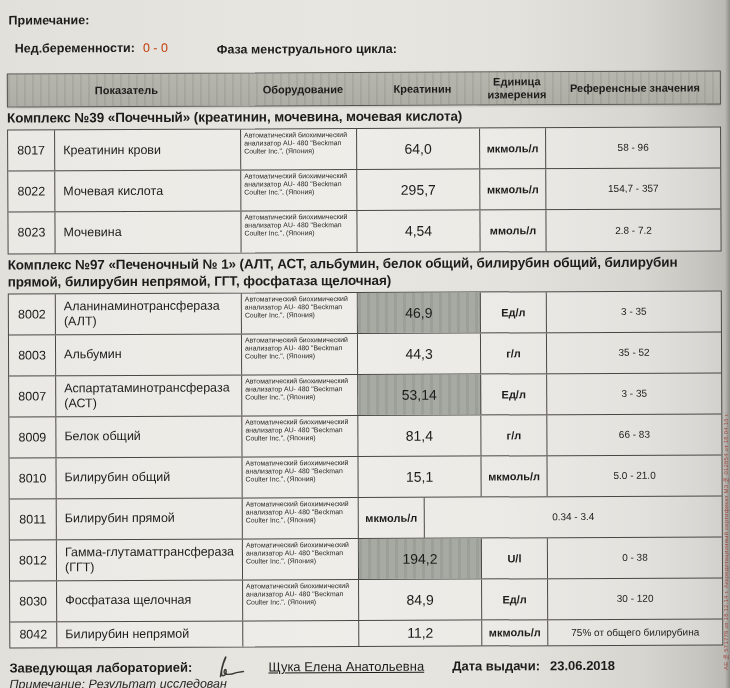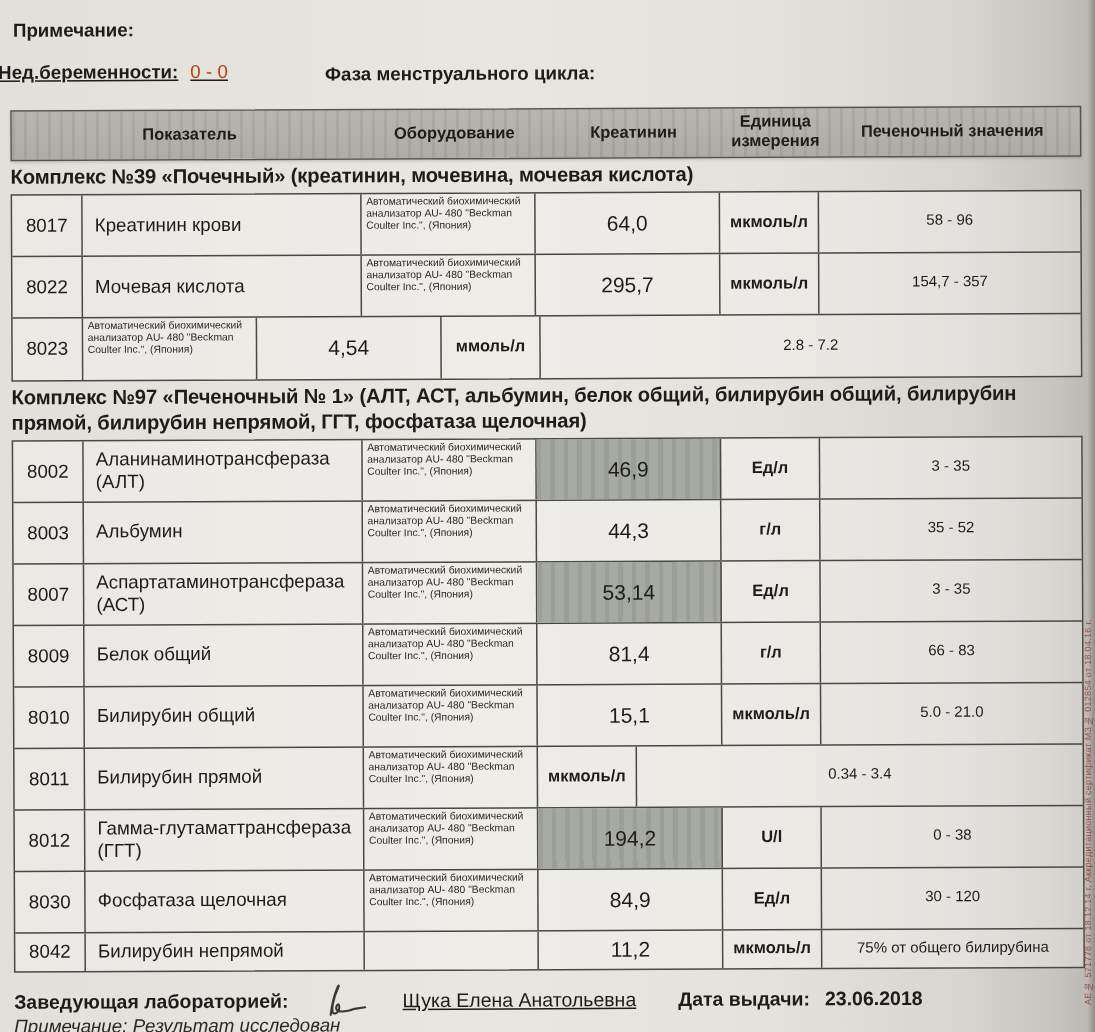--- a/index.html
+++ b/index.html
@@ -6,21 +6,21 @@
   body{
     width:730px;height:688px;overflow:hidden;position:relative;
     font-family:"Liberation Sans", sans-serif;color:#1d1c1a;
     background:
       linear-gradient(90deg, #e2e0db 0%, #e8e6e1 45%, #e4e2dd 70%, #d7d5d0 88%, #c7c5c0 96%, #b9b7b2 100%),
       #e6e4df;
   }
   .doc{position:absolute;left:0;top:0;width:730px;height:688px;transform:rotate(-0.25deg);}
   .lbl{font-weight:bold;}
   .note-line{position:absolute;left:10px;top:12px;font-size:12.5px;font-weight:bold;}
-  .preg-line{position:absolute;left:0;top:40px;font-size:12.5px;display:flex;gap:8px;align-items:flex-end;text-decoration:underline;}
+  .preg-line{position:absolute;left:16px;top:40px;font-size:12.5px;display:flex;gap:8px;align-items:flex-end;}
   .preg-val{font-weight:normal;color:#c2410c;}
   .cycle-lbl{position:absolute;left:218px;top:42px;font-size:12.5px;font-weight:bold;}
 
   
   .hdr-band{
     position:absolute;left:8px;top:72px;width:714px;height:34px;
     display:flex;align-items:stretch;
     background:
       repeating-linear-gradient(90deg, rgba(40,40,35,0.08) 0 2px, rgba(0,0,0,0) 2px 8px),
       linear-gradient(#b7b6ae,#aeada5);
@@ -80,21 +80,21 @@
     <span class="lbl">Нед.беременности:</span>
     <span class="preg-val">0 - 0</span>
   </div>
   <div class="cycle-lbl">Фаза менструального цикла:</div>
 
   <div class="hdr-band">
       <div class="hdr-cell h-0">Показатель</div>
       <div class="hdr-cell h-1">Оборудование</div>
       <div class="hdr-cell h-2">Креатинин</div>
       <div class="hdr-cell h-3">Единица измерения</div>
-      <div class="hdr-cell h-4">Печеночный значения</div>
+      <div class="hdr-cell h-4">Референсные значения</div>
     </div>
 
   <div class="sections">
       <div class="section-title">Комплекс №39 «Почечный» (креатинин, мочевина, мочевая кислота)</div>
       <div class="ltable">
         <div class="t-row">
           <div class="cell c-code">8017</div>
           <div class="cell c-name">Креатинин крови</div>
           <div class="cell c-equip">Автоматический биохимический анализатор AU- 480 "Beckman Coulter Inc.", (Япония)</div>
           <div class="cell c-result">64,0</div>
@@ -104,20 +104,21 @@
         <div class="t-row">
           <div class="cell c-code">8022</div>
           <div class="cell c-name">Мочевая кислота</div>
           <div class="cell c-equip">Автоматический биохимический анализатор AU- 480 "Beckman Coulter Inc.", (Япония)</div>
           <div class="cell c-result">295,7</div>
           <div class="cell c-unit">мкмоль/л</div>
           <div class="cell c-ref">154,7 - 357</div>
         </div>
         <div class="t-row">
           <div class="cell c-code">8023</div>
+          <div class="cell c-name">Мочевина</div>
           <div class="cell c-equip">Автоматический биохимический анализатор AU- 480 "Beckman Coulter Inc.", (Япония)</div>
           <div class="cell c-result">4,54</div>
           <div class="cell c-unit">ммоль/л</div>
           <div class="cell c-ref">2.8 - 7.2</div>
         </div>
       </div>
       <div class="section-title">Комплекс №97 «Печеночный № 1» (АЛТ, АСТ, альбумин, белок общий, билирубин общий, билирубин прямой, билирубин непрямой, ГГТ, фосфатаза щелочная)</div>
       <div class="ltable">
         <div class="t-row">
           <div class="cell c-code">8002</div>

